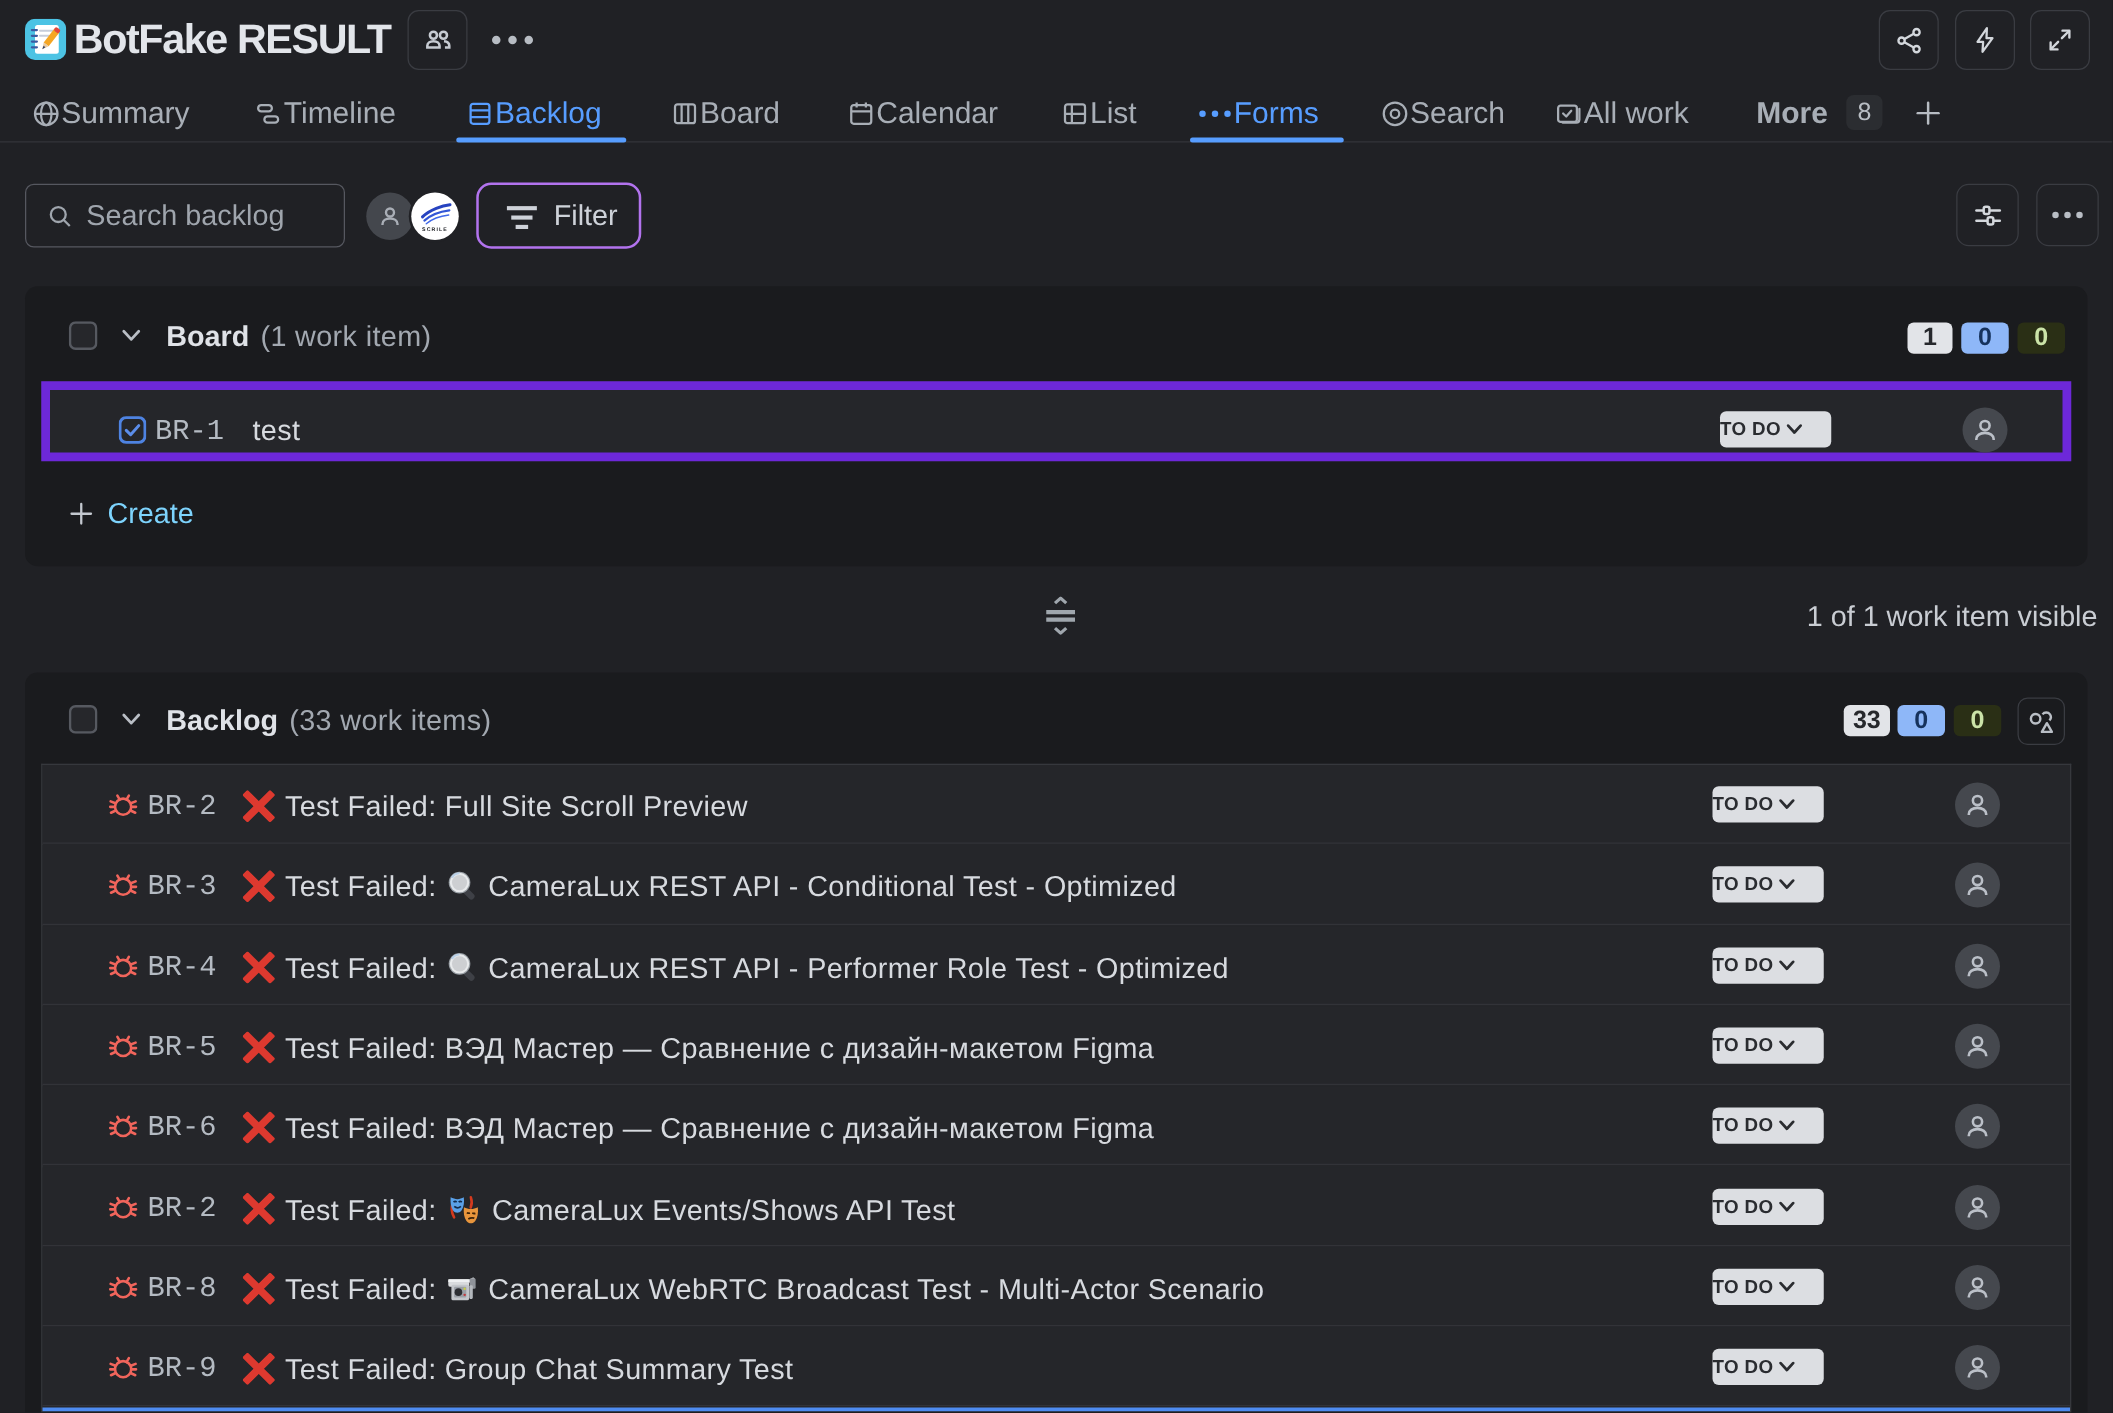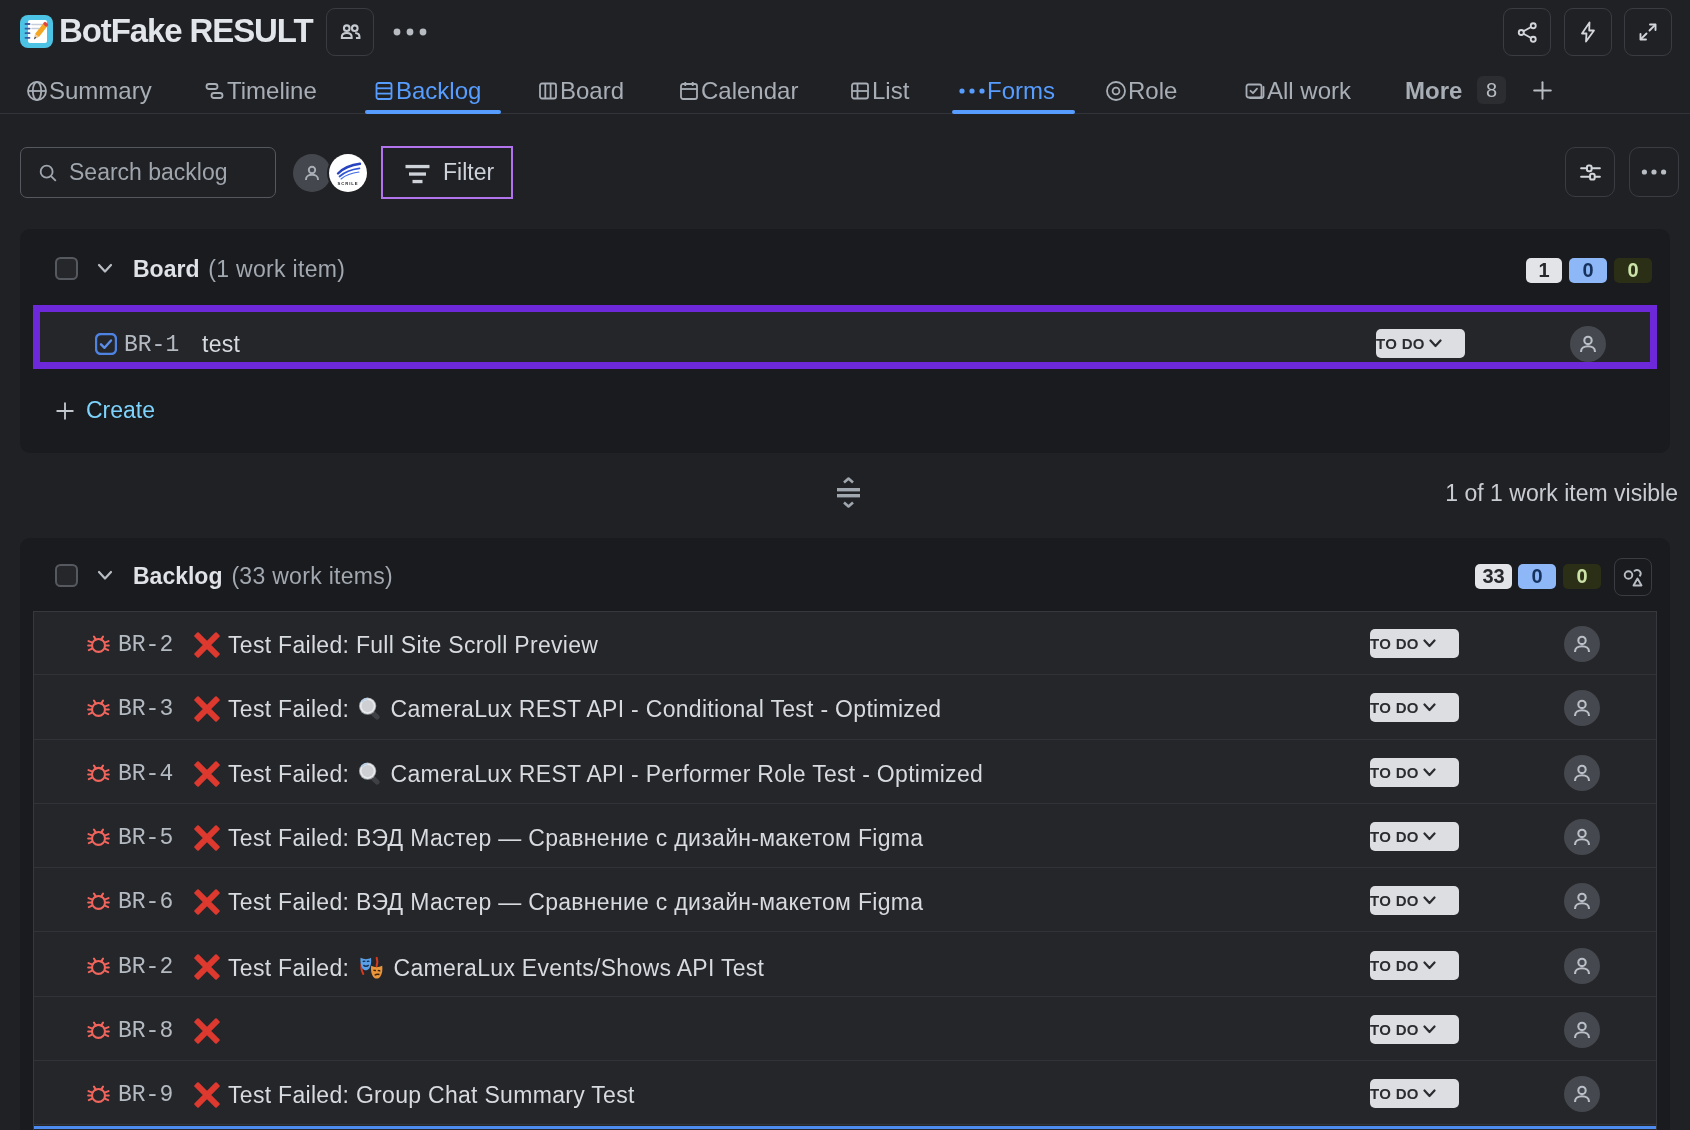--- a/index.html
+++ b/index.html
@@ -204,21 +204,21 @@
         <circle cx="15" cy="12" r="2.6" fill="#579dff"></circle>
         <circle cx="25" cy="12" r="2.6" fill="#579dff"></circle>
   </svg>
   <span>Forms</span>
 </div>
 <div class="tab" style="left:1104px">
   <svg width="24" height="24" viewBox="0 0 24 24" fill="none" stroke="#a8aeb6" stroke-width="1.8">
     <circle cx="12" cy="12" r="9"></circle>
         <circle cx="12" cy="12" r="3.4"></circle>
   </svg>
-  <span>Role</span>
+  <span>Search</span>
 </div>
 <div class="tab" style="left:1243px">
   <svg width="24" height="24" viewBox="0 0 24 24" fill="none" stroke="#a8aeb6" stroke-width="1.8" stroke-linejoin="round" stroke-linecap="round">
     <rect x="3.5" y="5.5" width="15" height="13" rx="2"></rect>
     <path d="M20.5 8 v8.5 c0 1.5-1 2.5-2.5 2.5 h-11"></path>
     <path d="M7.5 11.8 l2.5 2.4 4-4.6"></path>
   </svg>
   <span>All work</span>
 </div>
 <div class="tab" style="left:1405px">
@@ -249,21 +249,21 @@
 <div class="abs" style="left:327px;top:152px;width:42px;height:42px;border-radius:50%;background:#202125;display:flex;align-items:center;justify-content:center;">
   <div style="width:38px;height:38px;border-radius:50%;background:#ffffff;position:relative;overflow:hidden;">
     <svg width="38" height="38" viewBox="0 0 38 38">
       <path d="M9 19.5 C15 13.5 25 10.5 31 9.8" stroke="#2743c0" stroke-width="2.4" fill="none" stroke-linecap="round"></path>
       <path d="M10.5 22.5 C16 17.5 25 15 30.5 14.3" stroke="#3356d6" stroke-width="1.7" fill="none" stroke-linecap="round"></path>
       <path d="M12 25 C17 20.8 25 18.6 30 18" stroke="#4169e8" stroke-width="1.1" fill="none" stroke-linecap="round"></path>
       <text x="19" y="30.5" text-anchor="middle" font-size="4.2" font-weight="700" fill="#23252a" letter-spacing="0.9">SCRILE</text>
     </svg>
   </div>
 </div>
-<div class="abs" style="left:381px;top:146px;width:132px;height:53px;border:2.5px solid #b273ee;border-radius:0;display:flex;align-items:center;">
+<div class="abs" style="left:381px;top:146px;width:132px;height:53px;border:2.5px solid #b273ee;border-radius:12px;display:flex;align-items:center;">
   <svg style="margin-left:22px" width="25" height="24" viewBox="0 0 25 24">
     <g fill="#ced2d9">
           <rect x="0.5" y="3.9" width="24" height="3.3"></rect>
           <rect x="4" y="11.4" width="17" height="3.3"></rect>
           <rect x="7.5" y="18.9" width="10" height="3.3"></rect>
         </g>
   </svg>
   <span style="margin-left:13px;color:#ced2d9;font-size:23px;">Filter</span>
 </div>
 <div class="abs ib" style="left:1565px;top:147px;width:50px;height:50px;border-radius:10px;">
@@ -464,20 +464,23 @@
         </div>
   </div>
   <div class="brow" style="top:385.8px">
     <svg class="abs bugp" width="25" height="25">
           <use href="#bug"></use>
         </svg>
     <span class="key abs keyp">BR-8</span>
     <svg class="abs xp" width="26" height="26">
           <use href="#redx"></use>
         </svg>
+    <span class="title abs titlep">Test Failed: <svg class="emo" width="26" height="26" style="vertical-align:-5px">
+            <use href="#movcam"></use>
+          </svg> CameraLux WebRTC Broadcast Test - Multi-Actor Scenario</span>
     <div class="pill">TO DO<svg width="13" height="9" viewBox="0 0 13 9" fill="none" stroke="#2a2c30" stroke-width="2.2" stroke-linecap="round" stroke-linejoin="round">
             <path d="M1.5 1.5 L6.5 7 L11.5 1.5"></path>
           </svg></div>
     <div class="avatar">
           <svg width="26" height="26">
             <use href="#person"></use>
           </svg>
         </div>
   </div>
   <div class="brow" style="top:450.1px">

